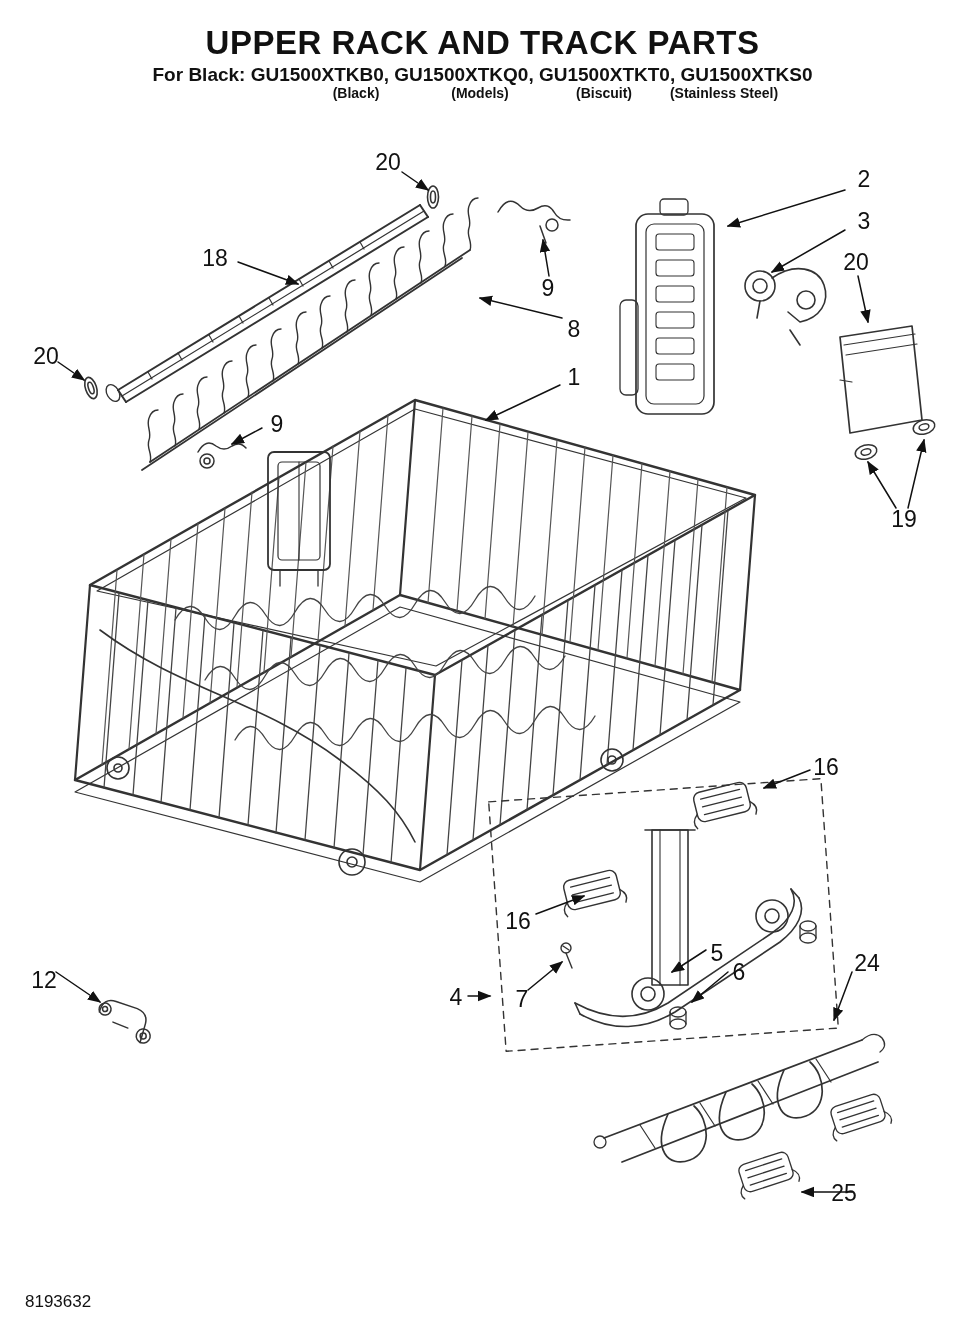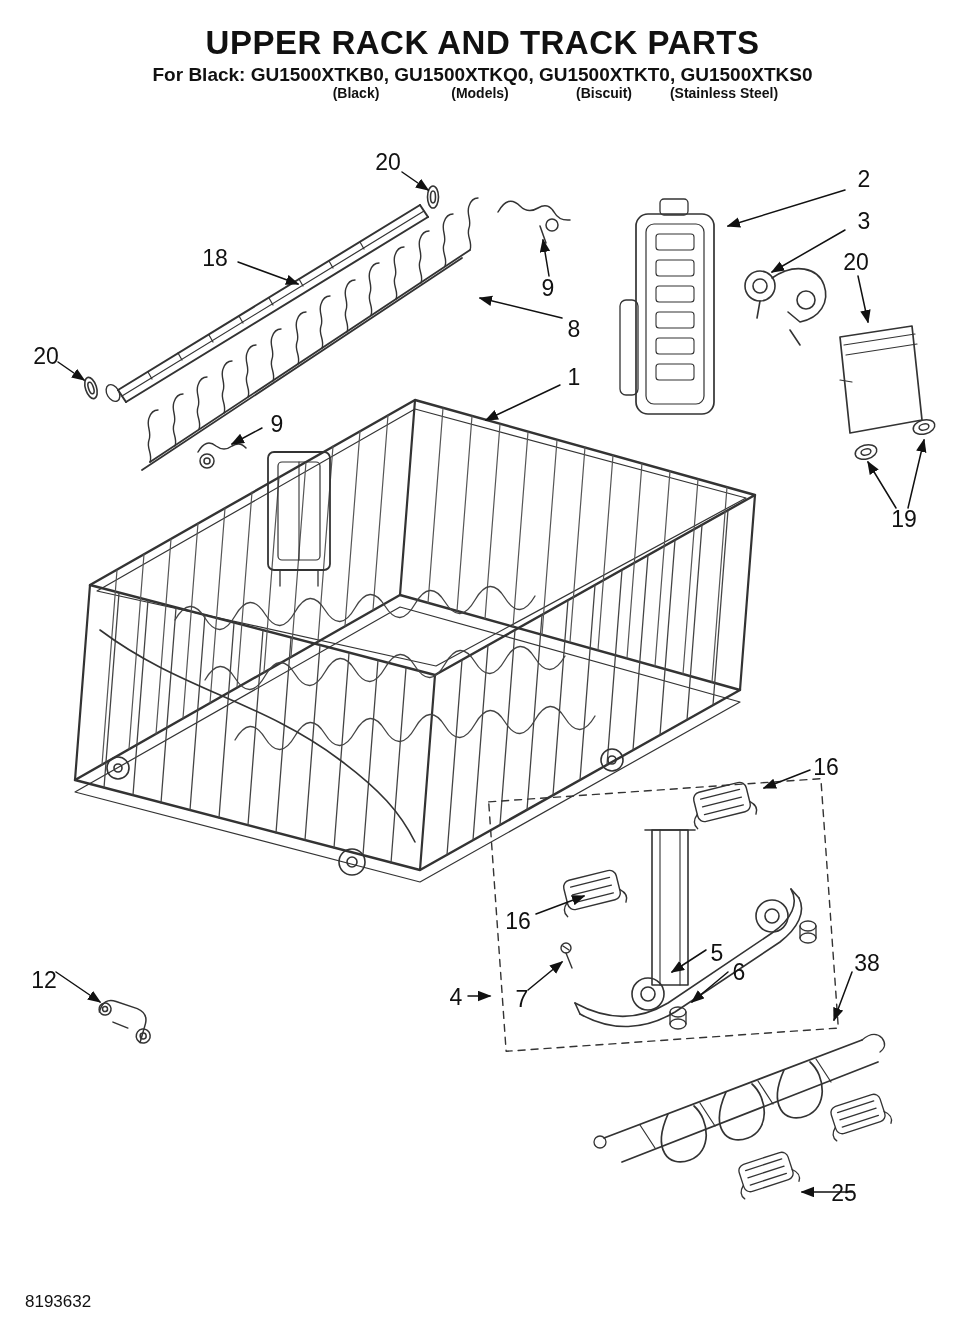--- a/index.html
+++ b/index.html
@@ -297,19 +297,19 @@
   <div class="callout" style="left:46px;top:356px">20</div>
   <div class="callout" style="left:277px;top:424px">9</div>
   <div class="callout" style="left:904px;top:519px">19</div>
   <div class="callout" style="left:826px;top:767px">16</div>
   <div class="callout" style="left:518px;top:921px">16</div>
   <div class="callout" style="left:44px;top:980px">12</div>
   <div class="callout" style="left:456px;top:997px">4</div>
   <div class="callout" style="left:522px;top:999px">7</div>
   <div class="callout" style="left:717px;top:953px">5</div>
   <div class="callout" style="left:739px;top:972px">6</div>
-  <div class="callout" style="left:867px;top:963px">38</div>
+  <div class="callout" style="left:867px;top:963px">24</div>
   <div class="callout" style="left:844px;top:1193px">25</div>
 
   <div class="footer-doc">8193632</div>
   <div class="footer-page">11</div>
 
 </div>
 
 </body></html>

